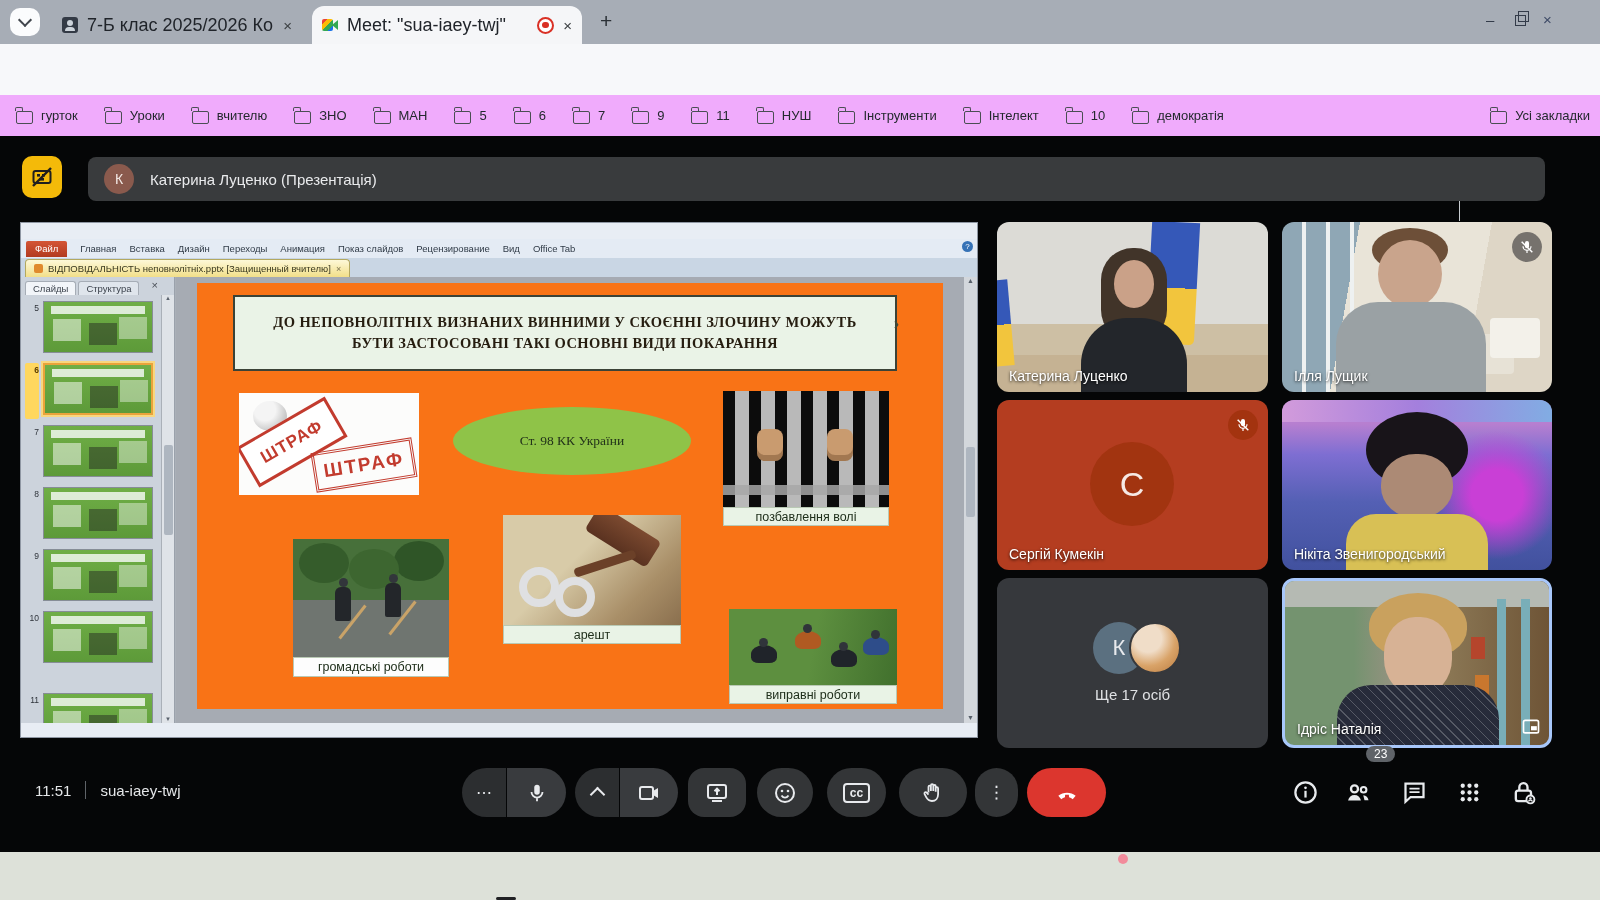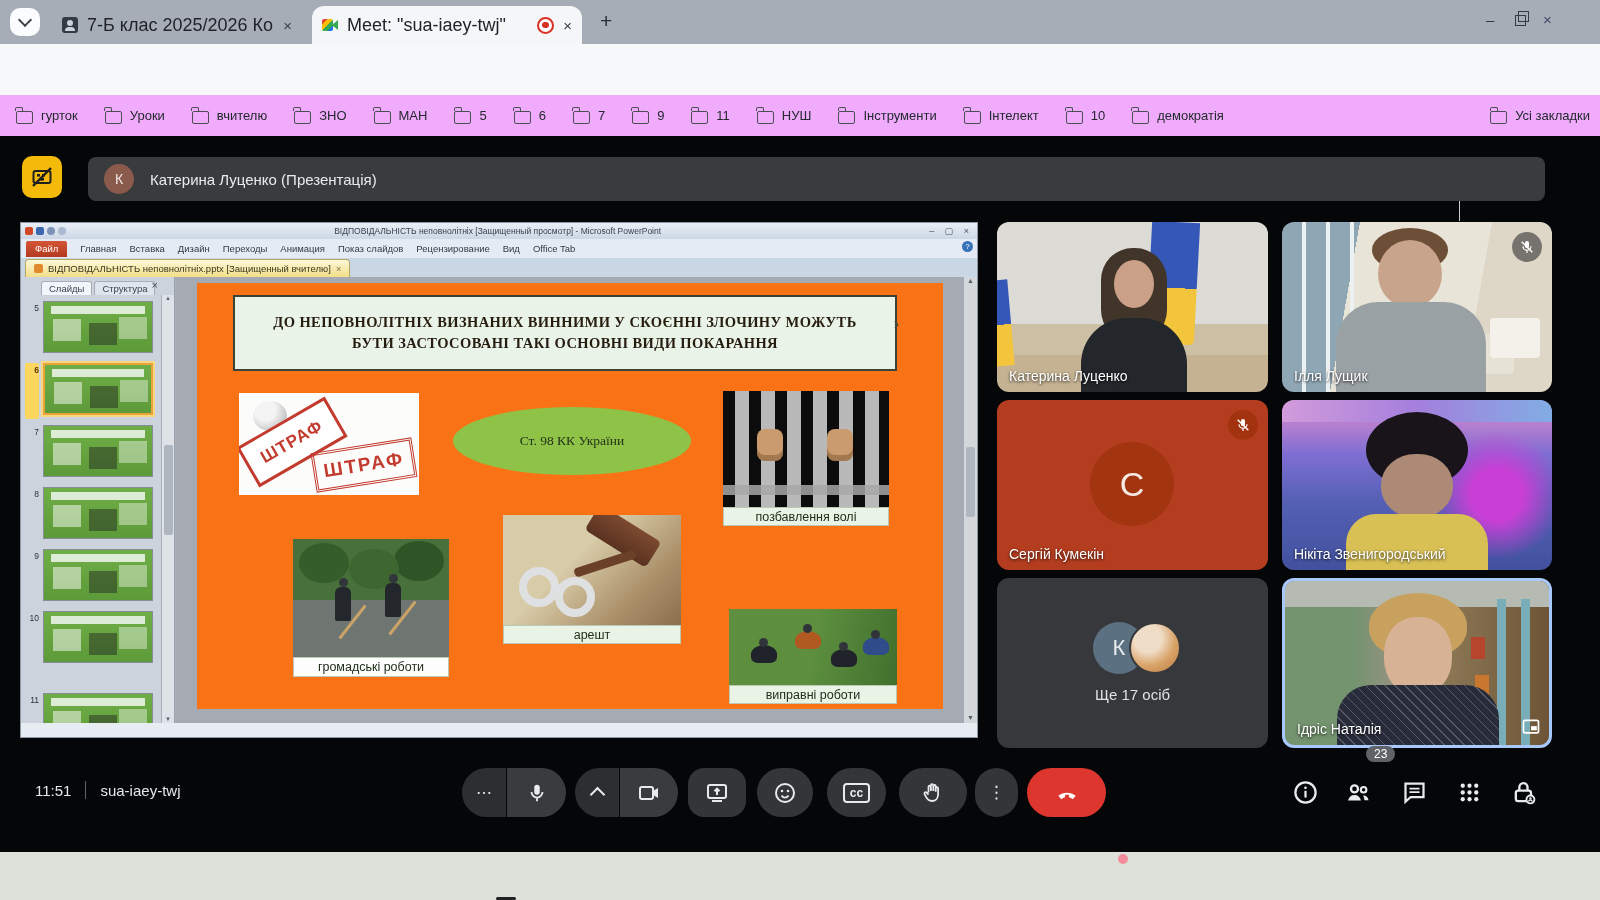--- a/index.html
+++ b/index.html
@@ -67,21 +67,21 @@
   .rtab{white-space:nowrap;}
   .rtab.file{background:linear-gradient(#d45535,#b23a20);color:#fff;padding:2.5px 9px;border-radius:2px 2px 0 0;}
   .ribr{position:absolute;right:4px;top:2px;display:flex;gap:5px;align-items:center;}
   .helpc{width:11px;height:11px;border-radius:50%;background:#3672b6;color:#fff;font-size:8px;display:flex;align-items:center;justify-content:center;}
   #pptdoctabs{position:absolute;left:0;top:35px;width:100%;height:19px;background:#c9d6e4;display:flex;align-items:flex-end;}
   .dtab{height:17px;background:linear-gradient(#fdf8d8,#f2df89);border:1px solid #b3a860;border-bottom:none;border-radius:4px 4px 0 0;display:flex;align-items:center;gap:5px;padding:0 8px;font-size:9.5px;color:#39381f;margin-left:4px;}
   .dtabico{width:9px;height:9px;background:#e08a2d;border-radius:2px;}
   .dtabx{font-size:9px;color:#7c7450;}
   #pptbody{position:absolute;left:0;top:54px;width:956px;height:446px;background:#aab0b8;}
   #pane{position:absolute;left:0;top:0;width:154px;height:446px;background:#ccd3dc;border-right:1px solid #9aa1ab;box-sizing:border-box;}
-  #panetabs{position:relative;height:18px;display:flex;align-items:flex-end;gap:2px;padding-left:20px;font-size:9.5px;color:#3c434d;}
+  #panetabs{position:relative;height:18px;display:flex;align-items:flex-end;gap:2px;padding-left:4px;font-size:9.5px;color:#3c434d;}
   .ptab{padding:1px 7px;background:#dfe5ec;border:1px solid #a6adb6;border-bottom:none;border-radius:3px 3px 0 0;}
   .ptab.on{background:#f2f5f9;}
   .pclose{position:absolute;right:16px;top:2px;font-size:11px;color:#4a4f57;}
   #thumbs{position:absolute;left:0;top:18px;width:140px;height:428px;overflow:hidden;}
   .throw{position:absolute;left:4px;width:134px;height:56px;display:flex;gap:4px;}
   .tnum{width:14px;font-size:8.5px;color:#2f343b;text-align:right;padding-top:2px;}
   .thumb{width:110px;height:52px;background:linear-gradient(#6fae46,#5d9a39);border:1px solid #868d96;position:relative;box-sizing:border-box;}
   .thumb::before{content:"";position:absolute;left:7px;top:4px;right:7px;height:8px;background:#e7f1e3;opacity:.92;}
   .thumb::after{content:"";position:absolute;left:9px;top:17px;width:28px;height:22px;background:rgba(255,255,255,.5);box-shadow:36px 4px 0 rgba(30,30,30,.45),66px -2px 0 rgba(255,255,255,.4);}
   .throw.sel .thumb{border:2px solid #e9a33b;box-shadow:0 0 0 2px #f8d77f;}
@@ -265,30 +265,20 @@
         <rect x="9" y="13" width="5" height="2.6" fill="#1f1f1f"></rect>
         <line x1="3" y1="21" x2="21" y2="3" stroke="#1f1f1f" stroke-width="2.4"></line>
       </svg>
   </div>
   <div id="mbanner">
     <span class="bavatar">К</span>
     <span class="bannertext">Катерина Луценко (Презентація)</span>
   </div>
 
   <div id="ppt">
-    <div id="pptbar">
-      <span class="qat">
-        <span class="qa" style="background:#d24726;"></span>
-        <span class="qa" style="background:#3c67b0;"></span>
-        <span class="qa" style="background:#7d92b4;border-radius:50%;"></span>
-        <span class="qa" style="background:#aab9cf;border-radius:50%;"></span>
-      </span>
-      <span class="ptitle">ВІДПОВІДАЛЬНІСТЬ неповнолітніх [Защищенный просмотр] - Microsoft PowerPoint</span>
-      <span class="pwb">–  ▢  ×</span>
-    </div>
     <div id="pptribbon">
       <span class="rtab file">Файл</span>
       <span class="rtab">Главная</span>
       <span class="rtab">Вставка</span>
       <span class="rtab">Дизайн</span>
       <span class="rtab">Переходы</span>
       <span class="rtab">Анимация</span>
       <span class="rtab">Показ слайдов</span>
       <span class="rtab">Рецензирование</span>
       <span class="rtab">Вид</span>

